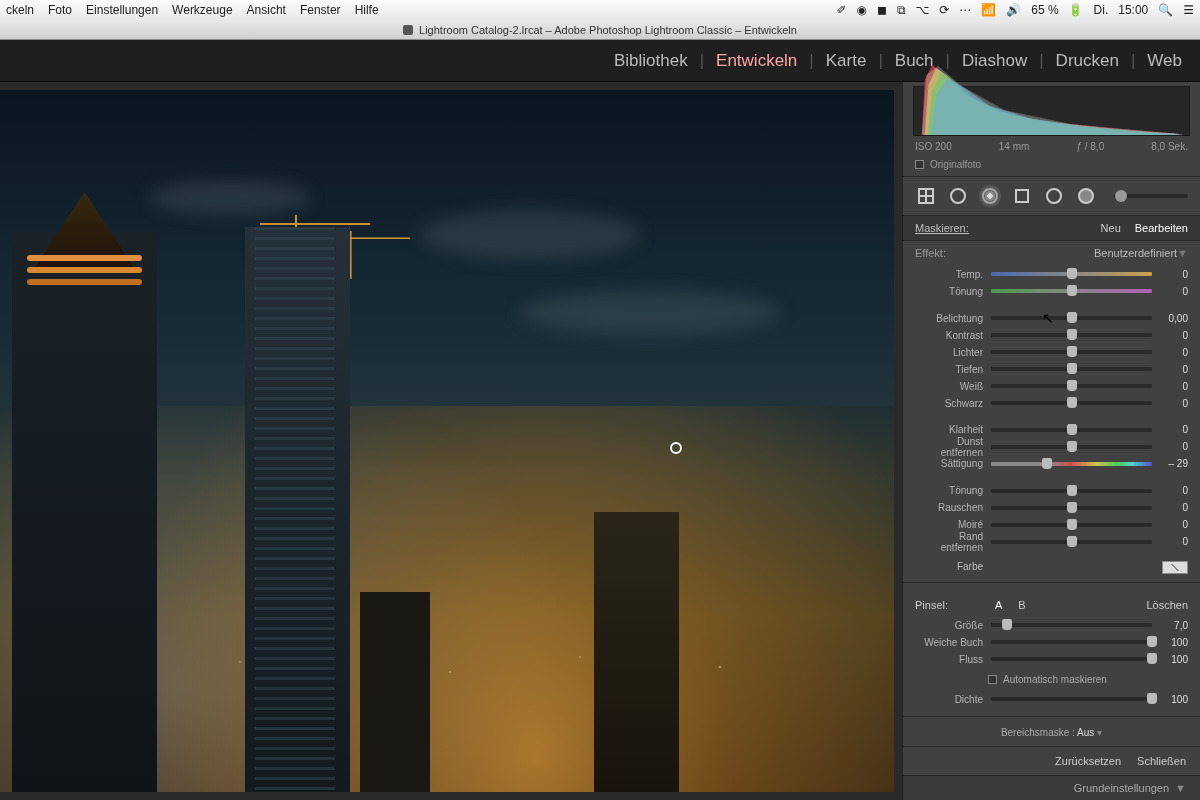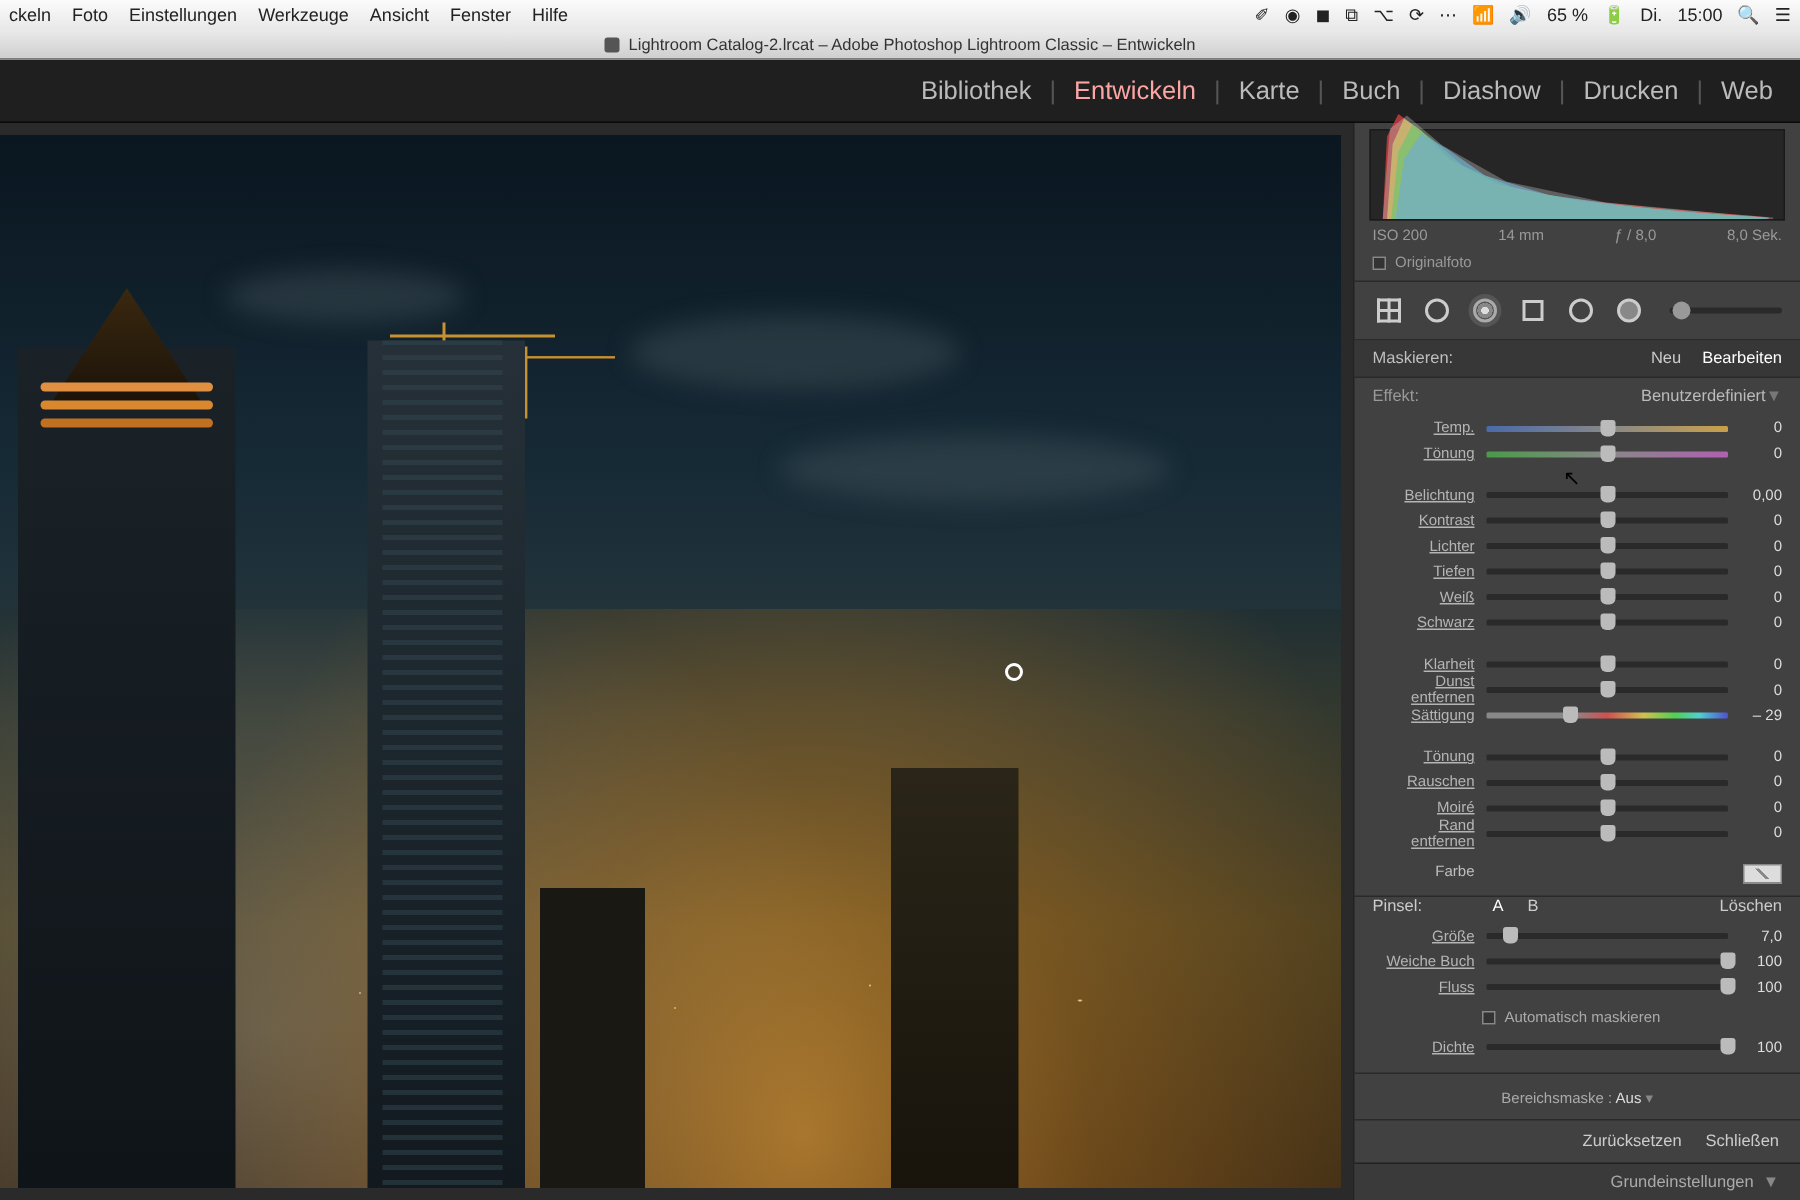--- a/index.html
+++ b/index.html
@@ -73,46 +73,46 @@
   linear-gradient(#ccc,#ccc) 0 0/100% 2px no-repeat,
   linear-gradient(#ccc,#ccc) 0 7px/100% 2px no-repeat,
   linear-gradient(#ccc,#ccc) 0 14px/100% 2px no-repeat,
   linear-gradient(#ccc,#ccc) 0 0/2px 100% no-repeat,
   linear-gradient(#ccc,#ccc) 7px 0/2px 100% no-repeat,
   linear-gradient(#ccc,#ccc) 14px 0/2px 100% no-repeat; }
 .tool-slider-mini { flex:1; height:4px; background:#2a2a2a; border-radius:2px; position:relative; margin-left:6px; }
 .tool-slider-mini::after { content:''; position:absolute; left:2px; top:-4px; width:12px; height:12px; background:#999; border-radius:50%; }
 
 .maskrow { display:flex; padding:6px 12px; background:#373737; font-size:11px; border-bottom:1px solid #2a2a2a; }
-.maskrow .left { flex:1; }
+.maskrow .left { flex:1;text-decoration:underline; }
 .maskrow .opts { display:flex; gap:14px; color:#ccc; }
 .maskrow .opts span.act { color:#fff; }
 
 .effectrow { display:flex; padding:6px 12px 4px; font-size:11px; color:#999; align-items:center; }
 .effectrow .lbl { flex:0 0 60px; }
 .effectrow .val { flex:1; text-align:right; color:#bbb; }
 .effectrow .tri { color:#777; }
 
 .slider-row { display:flex; align-items:center; padding:1px 12px; height:17px; }
-.slider-row .lbl { width:76px; text-align:right; font-size:10px; color:#b5b5b5; padding-right:8px;text-decoration:underline; }
+.slider-row .lbl { width:76px; text-align:right; font-size:10px; color:#b5b5b5; padding-right:8px; }
 .slider-row .track { flex:1; height:4px; background:#2a2a2a; position:relative; border-radius:1px; }
 .slider-row .track.temp { background:linear-gradient(90deg,#4a6aaa,#888,#c9a04a); }
 .slider-row .track.tint { background:linear-gradient(90deg,#4a9a4a,#888,#b060b0); }
 .slider-row .track.sat { background:linear-gradient(90deg,#888 0%,#888 35%,#d05050 50%,#d0c050 65%,#50d050 78%,#50d0d0 88%,#5050d0 100%); }
 .slider-row .knob { position:absolute; top:-4px; width:10px; height:11px; background:#bbb; border-radius:2px 2px 4px 4px; transform:translateX(-50%); }
 .slider-row .val { width:36px; text-align:right; font-size:10px; color:#ddd; padding-left:6px; }
 .sgroup { padding:3px 0; }
 .sep { height:7px; }
 
 .colorrow { display:flex; align-items:flex-start; padding:4px 12px; }
 .colorrow .lbl { width:76px; text-align:right; font-size:10px; padding-right:8px; }
 .colorrow .swatch { margin-left:auto; width:26px; height:13px; background:#ddd; border:1px solid #888; position:relative; }
 .colorrow .swatch::after { content:''; position:absolute; inset:2px; background:linear-gradient(45deg,transparent 45%,#888 45%,#888 55%,transparent 55%); }
 
-.brushheader { display:flex; padding:0 12px 3px; font-size:11px; color:#ccc; border-top:1px solid #2a2a2a; margin-top:4px; }
+.brushheader { display:flex; padding:16px 12px 3px; font-size:11px; color:#ccc; border-top:1px solid #2a2a2a; margin-top:4px; }
 .brushheader .lbl { width:60px; }
 .brushheader .ab { display:flex; gap:16px; flex:1; padding-left:20px; }
 .brushheader .del { color:#ccc; }
 
 .automask { display:flex; align-items:center; padding:3px 12px 3px 85px; font-size:10px; color:#aaa; gap:6px; }
 .automask .chk { width:9px; height:9px; border:1px solid #888; background:#333; }
 
 .bereichrow { text-align:center; padding:10px 0 8px; font-size:10px; color:#aaa; border-top:1px solid #2a2a2a; margin-top:5px; }
 .bottomactions { display:flex; justify-content:flex-end; gap:16px; padding:8px 14px; font-size:11px; color:#ccc; border-top:1px solid #2a2a2a; }
 .grundeinst { padding:6px 14px; text-align:right; font-size:11px; color:#aaa; background:#3a3a3a; border-top:1px solid #222; display:flex; justify-content:flex-end; align-items:center; gap:6px; }

